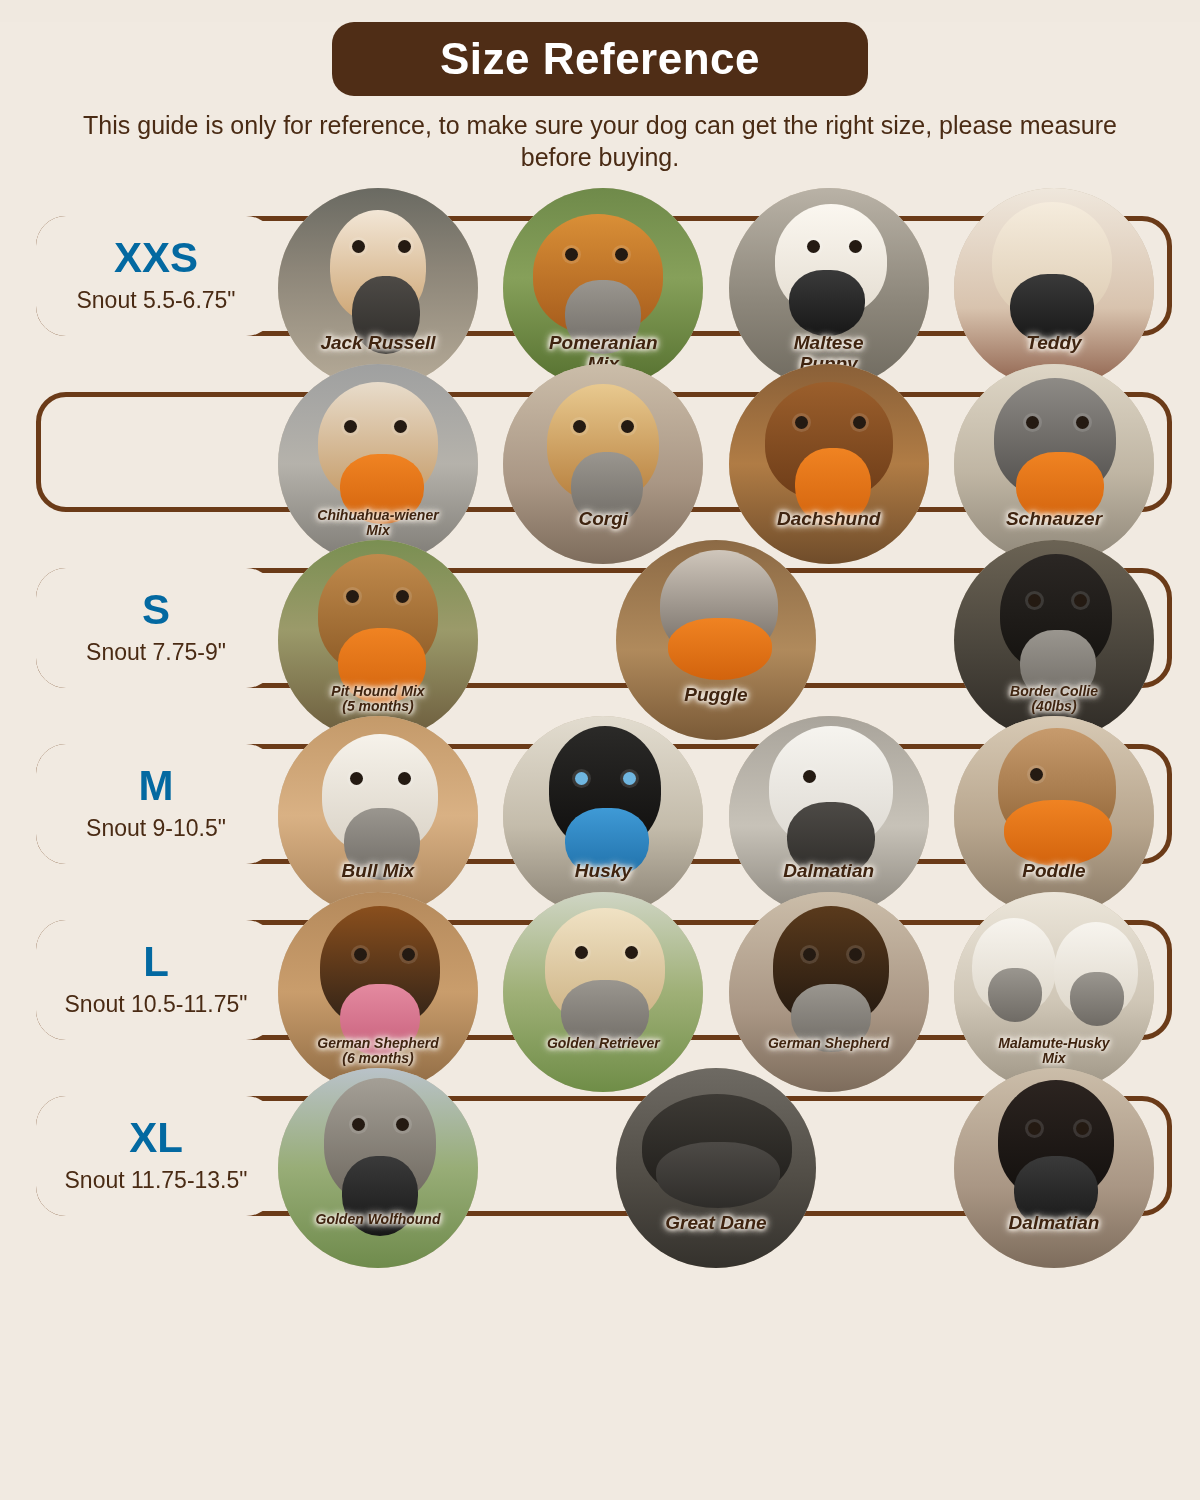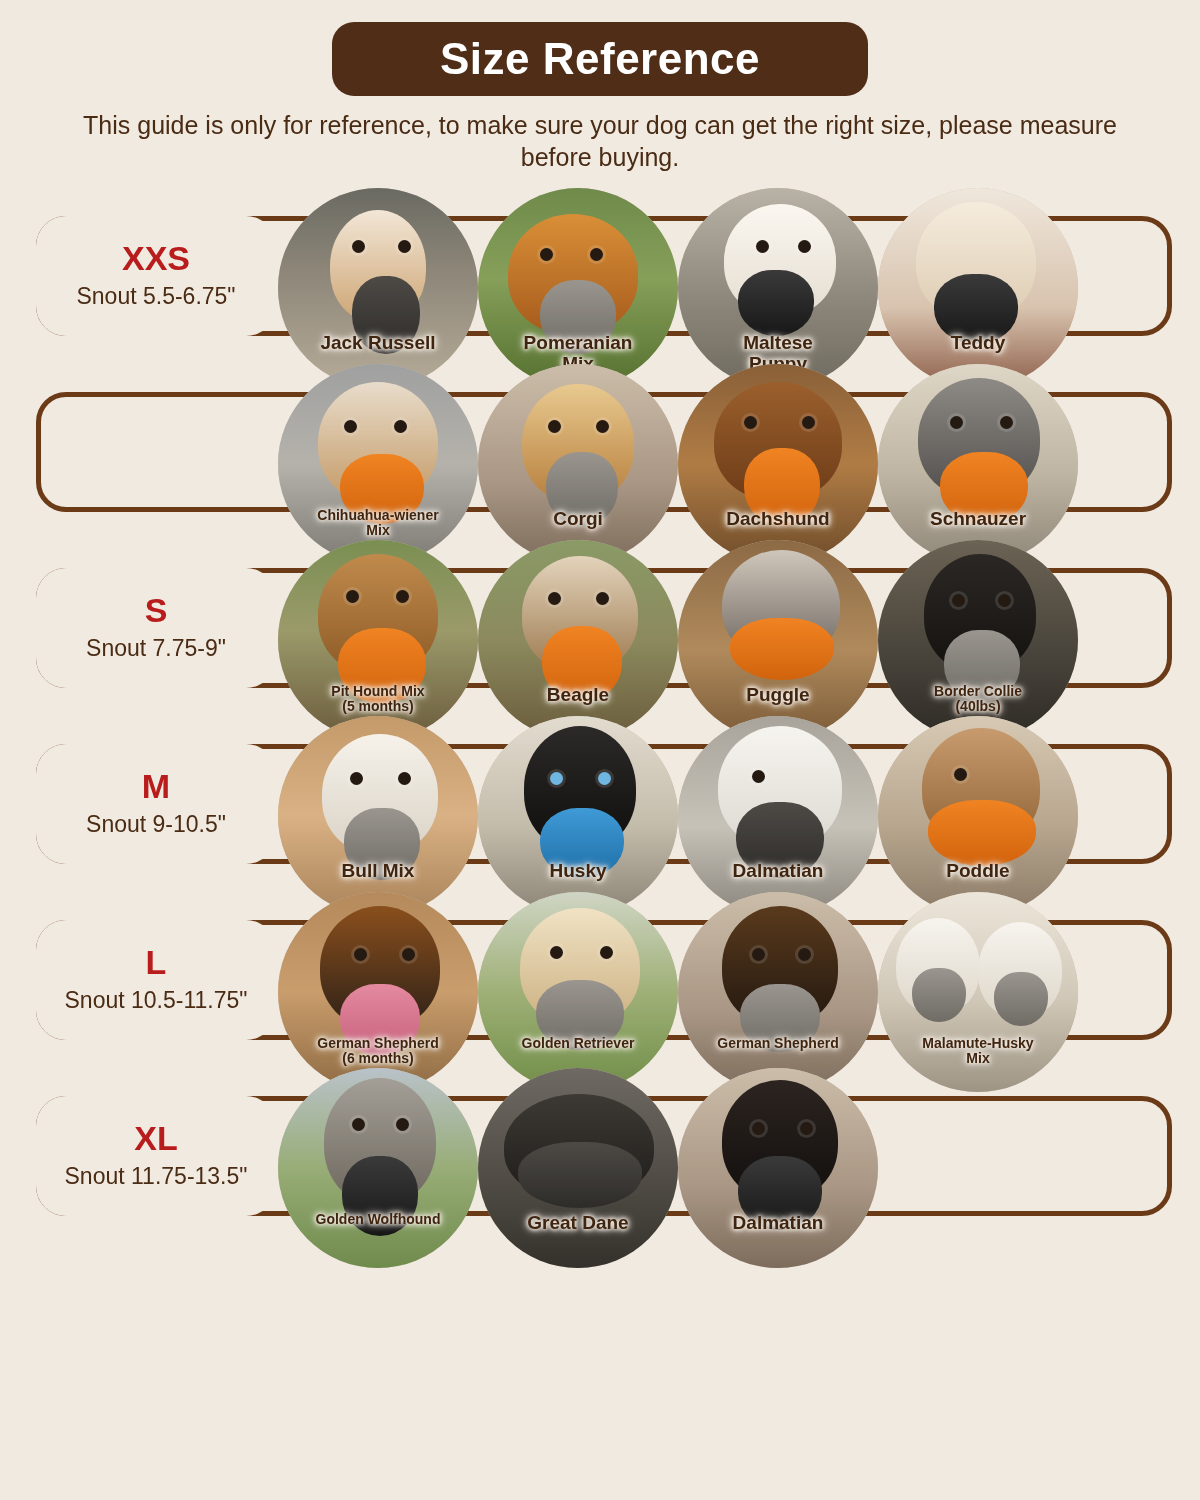--- a/index.html
+++ b/index.html
@@ -70,40 +70,42 @@
     height: 120px;
     display: flex;
     flex-direction: column;
     align-items: center;
     justify-content: center;
     background: #f1eae1;
     border-radius: 30px;
     z-index: 3;
   }
   .size-label {
-    color: #b91c1c;
-    font-size: 34px;
+    color: #0369a1;
+    font-size: 42px;
     font-weight: bold;
     line-height: 1;
   }
   .size-snout {
     margin-top: 8px;
     color: #4a2b14;
     font-size: 23px;
   }
 
   
   .cells {
     position: absolute;
     left: 278px;
     right: 46px;
     top: 0;
     height: 176px;
     display: flex;
+    justify-content: space-between;
     z-index: 4;
+    font-style: italic;
   }
   .cell {
     position: relative;
     width: 200px;
     height: 176px;
   }
   .photo {
     position: absolute;
     left: 0;
     top: 0;
@@ -301,32 +303,20 @@
               <div class="eye" style="left:118px;top:50px"></div>   
               <div class="muzzle snout-orange" style="left:60px;top:88px;width:88px;height:76px"></div>
             </div>
             <div class="caption small">
               <div>Pit Hound Mix</div>
               <div>(5 months)</div>
             </div>
           </div>
           <div class="cell">
             <div class="photo">
-              <div class="ph bg-grass" style="background:linear-gradient(180deg,#8a9a66 0%,#8c8a5e 50%,#6a5b3b 100%)"></div>   
-              <div class="dog-head" style="left:44px;top:16px;width:116px;height:116px;background:linear-gradient(180deg,#e3d3bb,#9d7a4f)"></div>   
-              <div class="eye" style="left:70px;top:52px"></div>
-              <div class="eye" style="left:118px;top:52px"></div>   
-              <div class="muzzle snout-orange" style="left:64px;top:86px;width:80px;height:76px"></div>
-            </div>
-            <div class="caption">
-              <div>Beagle</div>
-            </div>
-          </div>
-          <div class="cell">
-            <div class="photo">
               <div class="ph bg-wood" style="background:linear-gradient(180deg,#8c6a45 0%,#b08a5c 55%,#7a5a37 100%)"></div>   
               <div class="dog-head" style="left:44px;top:10px;width:118px;height:110px;background:linear-gradient(180deg,#cfc6bb,#6e6760)"></div>   
               <div class="muzzle snout-orange" style="left:52px;top:78px;width:104px;height:62px"></div>
             </div>
             <div class="caption">
               <div>Puggle</div>
             </div>
           </div>
           <div class="cell">
             <div class="photo">

